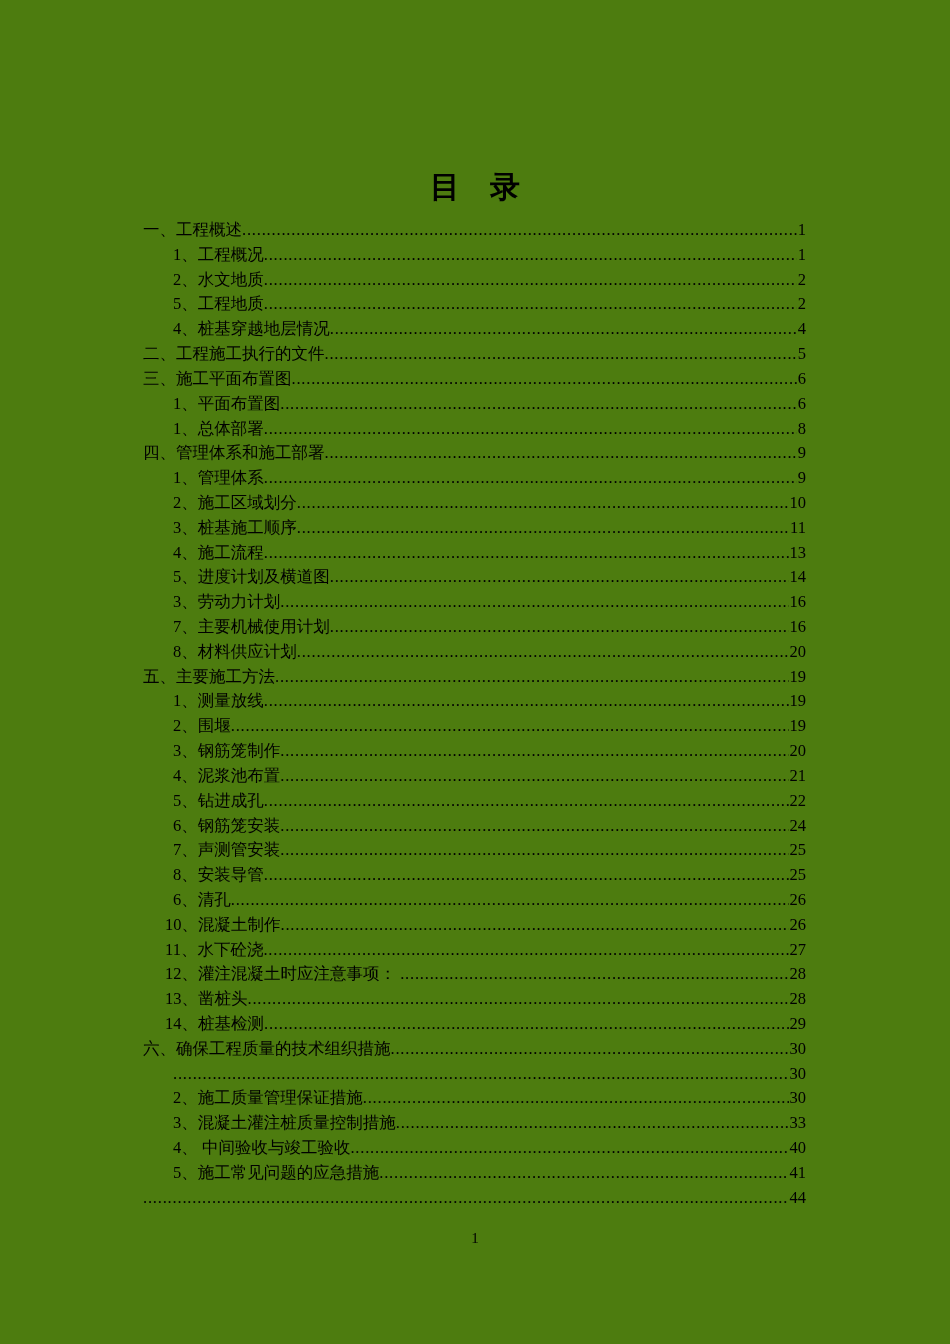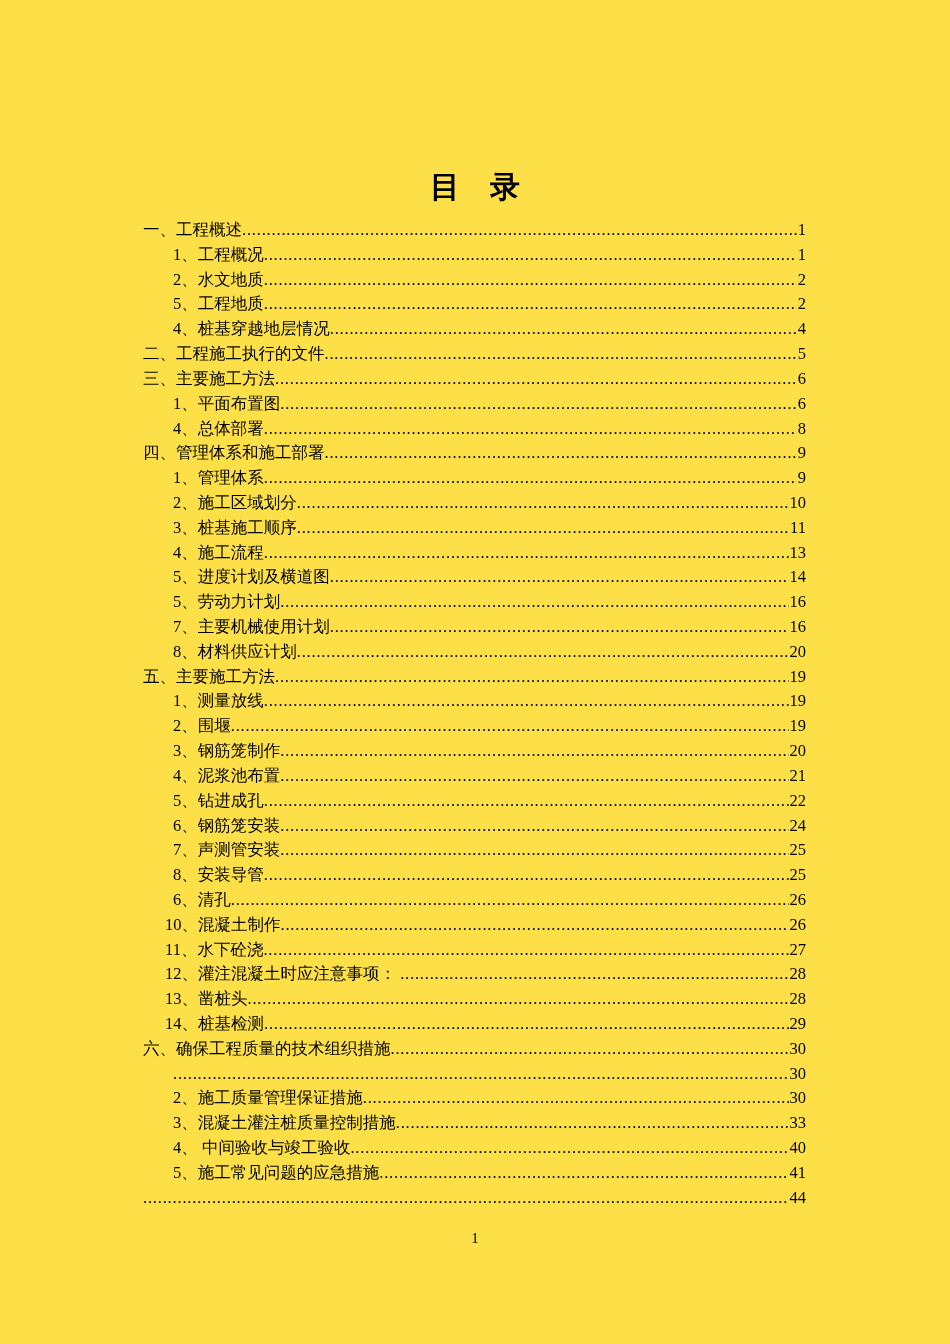--- a/index.html
+++ b/index.html
@@ -12,21 +12,21 @@
     height: 1344px;
     position: relative;
     font-family: "Liberation Serif", "DejaVu Serif", serif;
     color: #000000;
   }
   .page {
     position: absolute;
     left: 0; top: 0;
     width: 950px;
     height: 1344px;
-    background: #fde047;
+    background: #4d7c0f;
     overflow: hidden;
   }
   .doc-title {
     position: absolute;
     top: 169px;
     left: 0;
     width: 100%;
     margin: 0;
     text-align: center;
     font-size: 30px;
@@ -104,31 +104,31 @@
         <span class="toc-label">4、桩基穿越地层情况</span>
         <span class="dots">............................................................................................................................................................................................................................................................................................................</span>
         <span class="toc-page">4</span>
       </div>
       <div class="toc-row level-1">
         <span class="toc-label">二、工程施工执行的文件</span>
         <span class="dots">............................................................................................................................................................................................................................................................................................................</span>
         <span class="toc-page">5</span>
       </div>
       <div class="toc-row level-1">
-        <span class="toc-label">三、主要施工方法</span>
+        <span class="toc-label">三、施工平面布置图</span>
         <span class="dots">............................................................................................................................................................................................................................................................................................................</span>
         <span class="toc-page">6</span>
       </div>
       <div class="toc-row level-2">
         <span class="toc-label">1、平面布置图</span>
         <span class="dots">............................................................................................................................................................................................................................................................................................................</span>
         <span class="toc-page">6</span>
       </div>
       <div class="toc-row level-2">
-        <span class="toc-label">4、总体部署</span>
+        <span class="toc-label">1、总体部署</span>
         <span class="dots">............................................................................................................................................................................................................................................................................................................</span>
         <span class="toc-page">8</span>
       </div>
       <div class="toc-row level-1">
         <span class="toc-label">四、管理体系和施工部署</span>
         <span class="dots">............................................................................................................................................................................................................................................................................................................</span>
         <span class="toc-page">9</span>
       </div>
       <div class="toc-row level-2">
         <span class="toc-label">1、管理体系</span>
@@ -149,21 +149,21 @@
         <span class="toc-label">4、施工流程</span>
         <span class="dots">............................................................................................................................................................................................................................................................................................................</span>
         <span class="toc-page">13</span>
       </div>
       <div class="toc-row level-2">
         <span class="toc-label">5、进度计划及横道图</span>
         <span class="dots">............................................................................................................................................................................................................................................................................................................</span>
         <span class="toc-page">14</span>
       </div>
       <div class="toc-row level-2">
-        <span class="toc-label">5、劳动力计划</span>
+        <span class="toc-label">3、劳动力计划</span>
         <span class="dots">............................................................................................................................................................................................................................................................................................................</span>
         <span class="toc-page">16</span>
       </div>
       <div class="toc-row level-2">
         <span class="toc-label">7、主要机械使用计划</span>
         <span class="dots">............................................................................................................................................................................................................................................................................................................</span>
         <span class="toc-page">16</span>
       </div>
       <div class="toc-row level-2">
         <span class="toc-label">8、材料供应计划</span>

